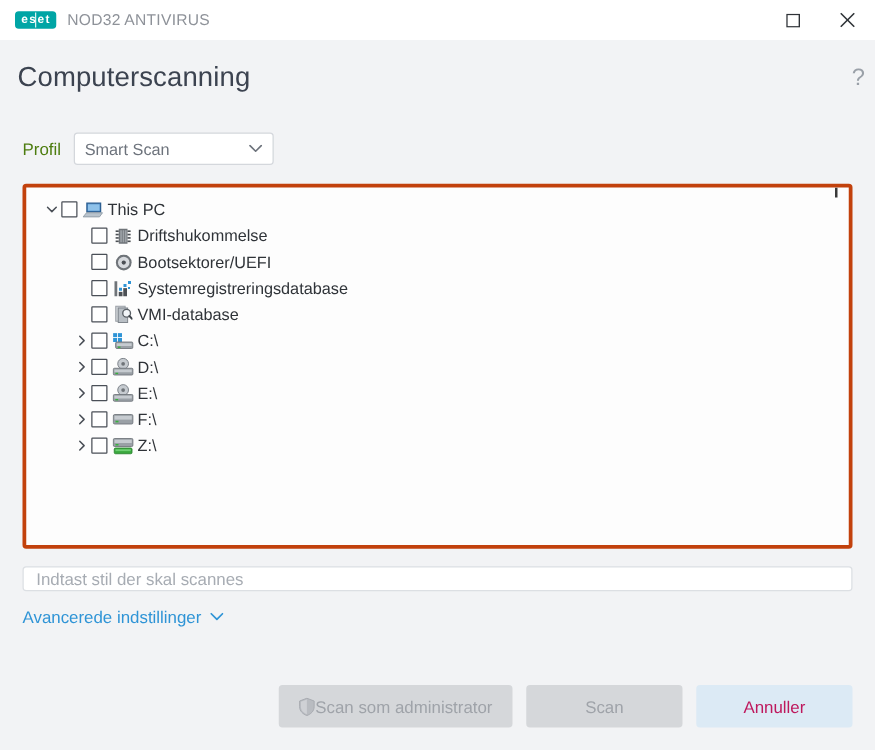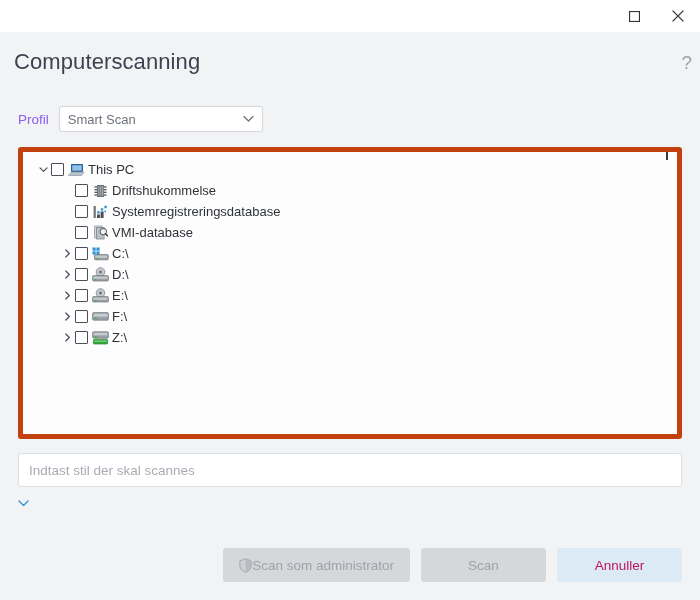--- a/index.html
+++ b/index.html
@@ -92,25 +92,25 @@
   .content { padding: 14px 18px 0 18px; }
 
   .profile-row {
     display: flex;
     align-items: center;
     gap: 10px;
     margin-bottom: 15px;
   }
   .profile-label {
     font-size: 13.5px;
-    color: #8b5cf6;
+    color: #4d7c0f;
   }
   .select-wrap {
     position: relative;
-    width: 204px;
+    width: 160px;
   }
   .select-box {
     width: 100%;
     height: 26px;
     background: #ffffff;
     border: 1px solid #d4d7dc;
     border-radius: 3px;
     font-size: 13px;
     color: #6d737c;
     padding: 0 26px 0 8px;
@@ -123,21 +123,21 @@
     right: 9px; top: 50%;
     transform: translateY(-50%);
     pointer-events: none;
   }
 
   
   .tree-panel {
     position: relative;
     height: 292px;
     background: #fdfdfd;
-    border: 5px solid #c2410c;
+    border: 3px solid #c2410c;
     border-radius: 3px;
     overflow: hidden;
     padding: 7px 3px 0 0;
   }
   .tree-scroll-tick {
     position: absolute;
     right: 9px; top: 0px;
     width: 2px; height: 8px;
     background: #3a3a3a;
   }
@@ -184,21 +184,21 @@
     display: inline-flex;
     align-items: center;
     justify-content: center;
   }
   .label { line-height: 1; }
 
   
   .path-input {
     margin-top: 14px;
     width: 100%;
-    height: 34px;
+    height: 20px;
     background: #ffffff;
     border: 1px solid #dcdfe3;
     border-radius: 3px;
     font-size: 13.5px;
     color: #2f3338;
     padding: 0 10px;
     font-family: "Liberation Sans", "DejaVu Sans", sans-serif;
     outline: none;
   }
   .path-input::placeholder { color: #a7acb3; }
@@ -247,20 +247,27 @@
   .btn-cancel {
     background: #dceaf5;
     color: #be185d;
     min-width: 125px;
   }
 </style>
 </head>
 <body>
 
 <div class="titlebar">
+  <div class="brand">
+    <span class="eset-logo">
+      <span>eset</span>
+      <span class="sep"></span>
+    </span>
+    <span class="brand-name">NOD32 ANTIVIRUS</span>
+  </div>
   <div class="win-buttons">
     <div class="win-btn maximize">
       <svg width="11" height="11" viewBox="0 0 11 11">
         <rect x="0.5" y="0.5" width="10" height="10" fill="none" stroke="#2f3338" stroke-width="1.2"></rect>
       </svg>
     </div>
     <div class="win-btn close">
       <svg width="12" height="12" viewBox="0 0 12 12">
         <line x1="0.6" y1="0.6" x2="11.4" y2="11.4" stroke="#2f3338" stroke-width="1.3"></line>
         <line x1="11.4" y1="0.6" x2="0.6" y2="11.4" stroke="#2f3338" stroke-width="1.3"></line>
@@ -336,20 +343,36 @@
           <span class="label">Driftshukommelse</span>
         </div>
         <div class="node indent-1">
           <span class="twisty empty">
             <svg width="9" height="9" viewBox="0 0 9 9">
               <polyline points="2.8,1 6.3,4.5 2.8,8" fill="none" stroke="#4a4f57" stroke-width="1.2" stroke-linecap="round" stroke-linejoin="round"></polyline>
             </svg>
           </span>
           <span class="cb"></span>
           <span class="ficon">
+            <svg width="14" height="14" viewBox="0 0 14 14">
+              <circle cx="7" cy="7" r="6.3" fill="#6f7479"></circle>
+              <circle cx="7" cy="7" r="4.6" fill="#d7dade"></circle>
+              <circle cx="7" cy="7" r="1.7" fill="#4c5055"></circle>
+            </svg>
+          </span>
+          <span class="label">Bootsektorer/UEFI</span>
+        </div>
+        <div class="node indent-1">
+          <span class="twisty empty">
+            <svg width="9" height="9" viewBox="0 0 9 9">
+              <polyline points="2.8,1 6.3,4.5 2.8,8" fill="none" stroke="#4a4f57" stroke-width="1.2" stroke-linecap="round" stroke-linejoin="round"></polyline>
+            </svg>
+          </span>
+          <span class="cb"></span>
+          <span class="ficon">
             <svg width="15" height="14" viewBox="0 0 15 14">
               <rect x="0.6" y="1" width="2.2" height="12" fill="#6f7479"></rect>
               <g fill="#4c5055">
                 <rect x="4" y="9.5" width="3" height="3.5"></rect>
                 <rect x="7.6" y="6.5" width="3" height="6.5"></rect>
               </g>
               <g fill="#2f94d6">
                 <rect x="4.2" y="6.2" width="2.4" height="2.4"></rect>
                 <rect x="7.8" y="3.2" width="2.4" height="2.4"></rect>
                 <rect x="11.4" y="0.8" width="2.4" height="2.4"></rect>
@@ -467,20 +490,21 @@
             </svg>
           </span>
           <span class="label">Z:\</span>
         </div>
       </div>
   </div>
 
   <input class="path-input" type="text" placeholder="Indtast stil der skal scannes" style="">
 
   <div class="adv-link">
+    <span>Avancerede indstillinger</span>
     <svg width="11" height="7" viewBox="0 0 11 7">
       <polyline points="1,1 5.5,5.5 10,1" fill="none" stroke="#2f94d6" stroke-width="1.4" stroke-linecap="round" stroke-linejoin="round"></polyline>
     </svg>
   </div>
 </div>
 
 <div class="footer">
   <button class="btn btn-disabled btn-admin" disabled="">
     <svg width="13" height="15" viewBox="0 0 13 15">
       <path d="M6.5 0.6 L12.3 2.8 V7.4 C12.3 10.9 9.6 13.4 6.5 14.4 C3.4 13.4 0.7 10.9 0.7 7.4 V2.8 Z" fill="#b9bcc1" stroke="#a8abb1" stroke-width="0.8"></path>

